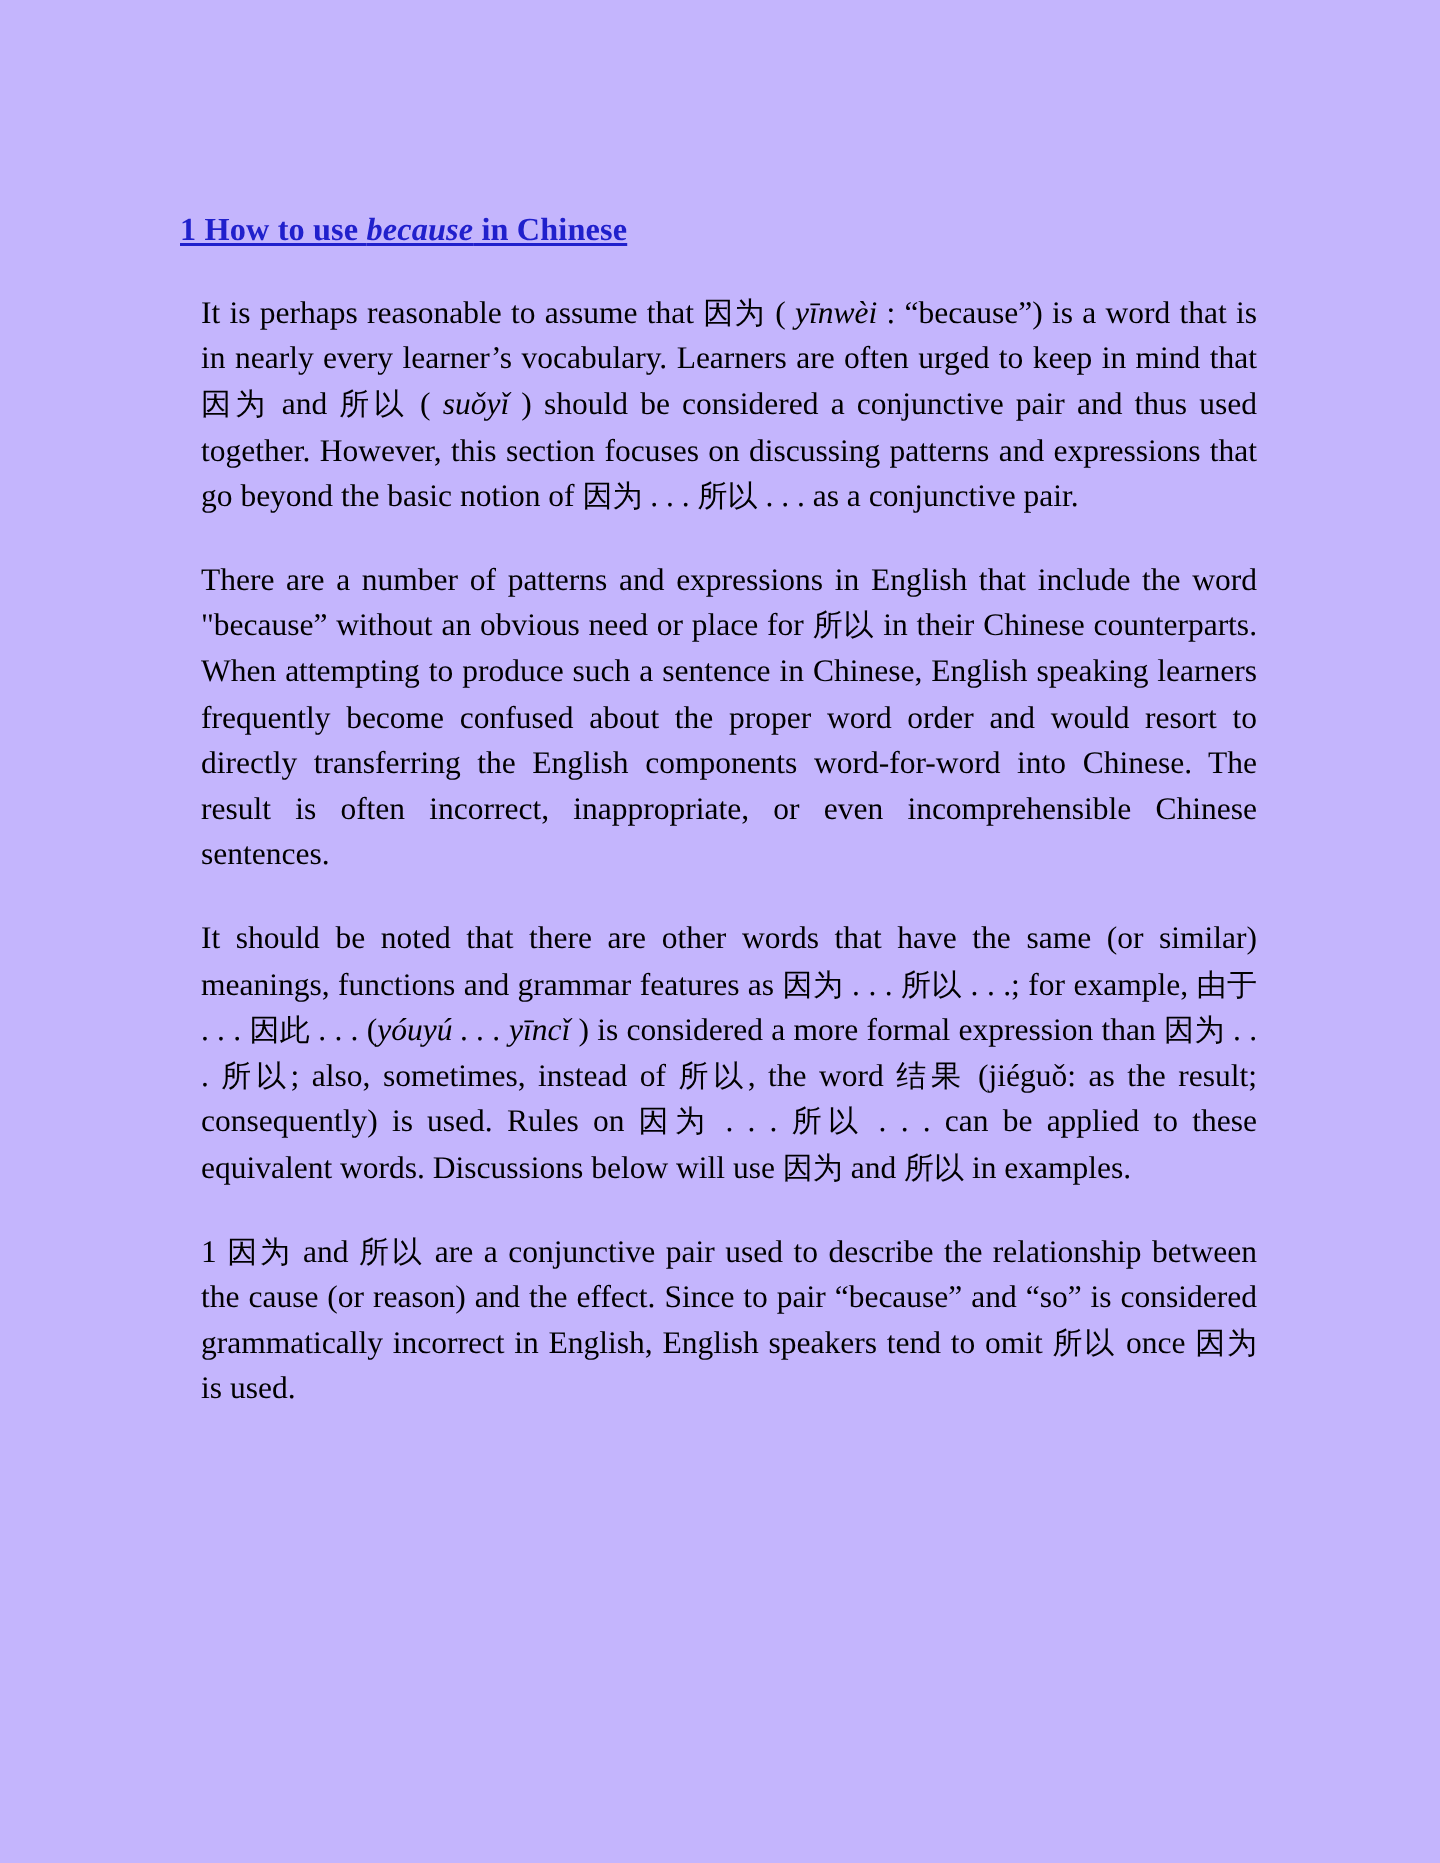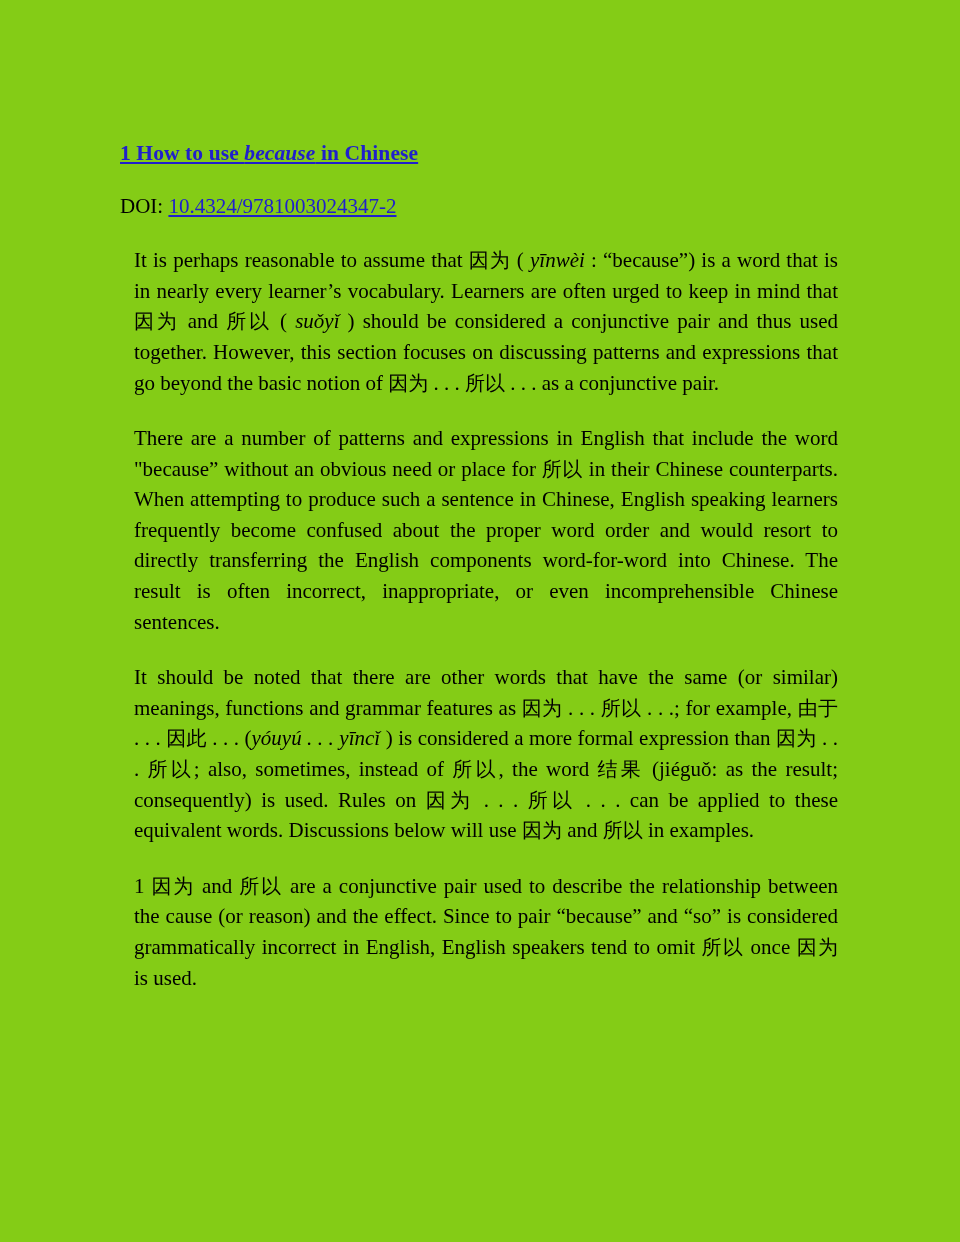--- a/index.html
+++ b/index.html
@@ -12,21 +12,21 @@
     height: 1242px;
     font-family: "Liberation Serif", "DejaVu Serif", serif;
     color: #000000;
     overflow: hidden;
   }
   .page {
     width: 960px;
     height: 1242px;
     box-sizing: border-box;
     padding: 140px 122px 0 120px;
-    background: #84cc16;
+    background: #c4b5fd;
   }
   .content {
     width: 718px;
   }
   .doc-title {
     font-size: 21.5px;
     font-weight: bold;
     line-height: 1.25;
     margin: 0 0 26px 0;
     letter-spacing: 0.1px;
@@ -74,21 +74,20 @@
   }
 </style>
 </head>
 <body>
 
 <div class="page">
   <div class="content">
 
     <h1 class="doc-title"><a class="title-link" href="#"><span>1 How to use </span><em>because</em><span> in Chinese</span></a></h1>
 
-    <div class="doi-line"><span class="doi-label">DOI:</span> <a class="doi-link" href="#">10.4324/9781003024347-2</a></div>
 
     <div id="paragraphs">
         <p class="body-par"><span>It is perhaps reasonable to assume that </span><span class="zh">因为</span><span> ( </span><span class="py">yīnwèi</span><span> : “because”) is a word that is in nearly every learner’s vocabulary. Learners are often urged to keep in mind that </span><span class="zh">因为</span><span> and </span><span class="zh">所以</span><span> ( </span><span class="py">suǒyǐ</span><span> ) should be considered a conjunctive pair and thus used together. However, this section focuses on discussing patterns and expressions that go beyond the basic notion of </span><span class="zh">因为</span><span> . . . </span><span class="zh">所以</span><span> . . . as a conjunctive pair.</span></p>
         <p class="body-par"><span>There are a number of patterns and expressions in English that include the word "because” without an obvious need or place for </span><span class="zh">所以</span><span> in their Chinese counterparts. When attempting to produce such a sentence in Chinese, English speaking learners frequently become confused about the proper word order and would resort to directly transferring the English components word-for-word into Chinese. The result is often incorrect, inappropriate, or even incomprehensible Chinese sentences.</span></p>
         <p class="body-par"><span>It should be noted that there are other words that have the same (or similar) meanings, functions and grammar features as </span><span class="zh">因为</span><span> . . . </span><span class="zh">所以</span><span> . . .; for example, </span><span class="zh">由于</span><span> . . . </span><span class="zh">因此</span><span> . . . (</span><span class="py">yóuyú . . . yīncǐ</span><span> ) is considered a more formal expression than </span><span class="zh">因为</span><span> . . . </span><span class="zh">所以</span><span>; also, sometimes, instead of </span><span class="zh">所以</span><span>, the word </span><span class="zh">结果</span><span> (jiéguǒ: as the result; consequently) is used. Rules on </span><span class="zh">因为</span><span> . . . </span><span class="zh">所以</span><span> . . . can be applied to these equivalent words. Discussions below will use </span><span class="zh">因为</span><span> and </span><span class="zh">所以</span><span> in examples.</span></p>
         <p class="body-par"><span>1 </span><span class="zh">因为</span><span> and </span><span class="zh">所以</span><span> are a conjunctive pair used to describe the relationship between the cause (or reason) and the effect. Since to pair “because” and “so” is considered grammatically incorrect in English, English speakers tend to omit </span><span class="zh">所以</span><span> once </span><span class="zh">因为</span><span> is used.</span></p>
       </div>
 
   </div>
 </div>

